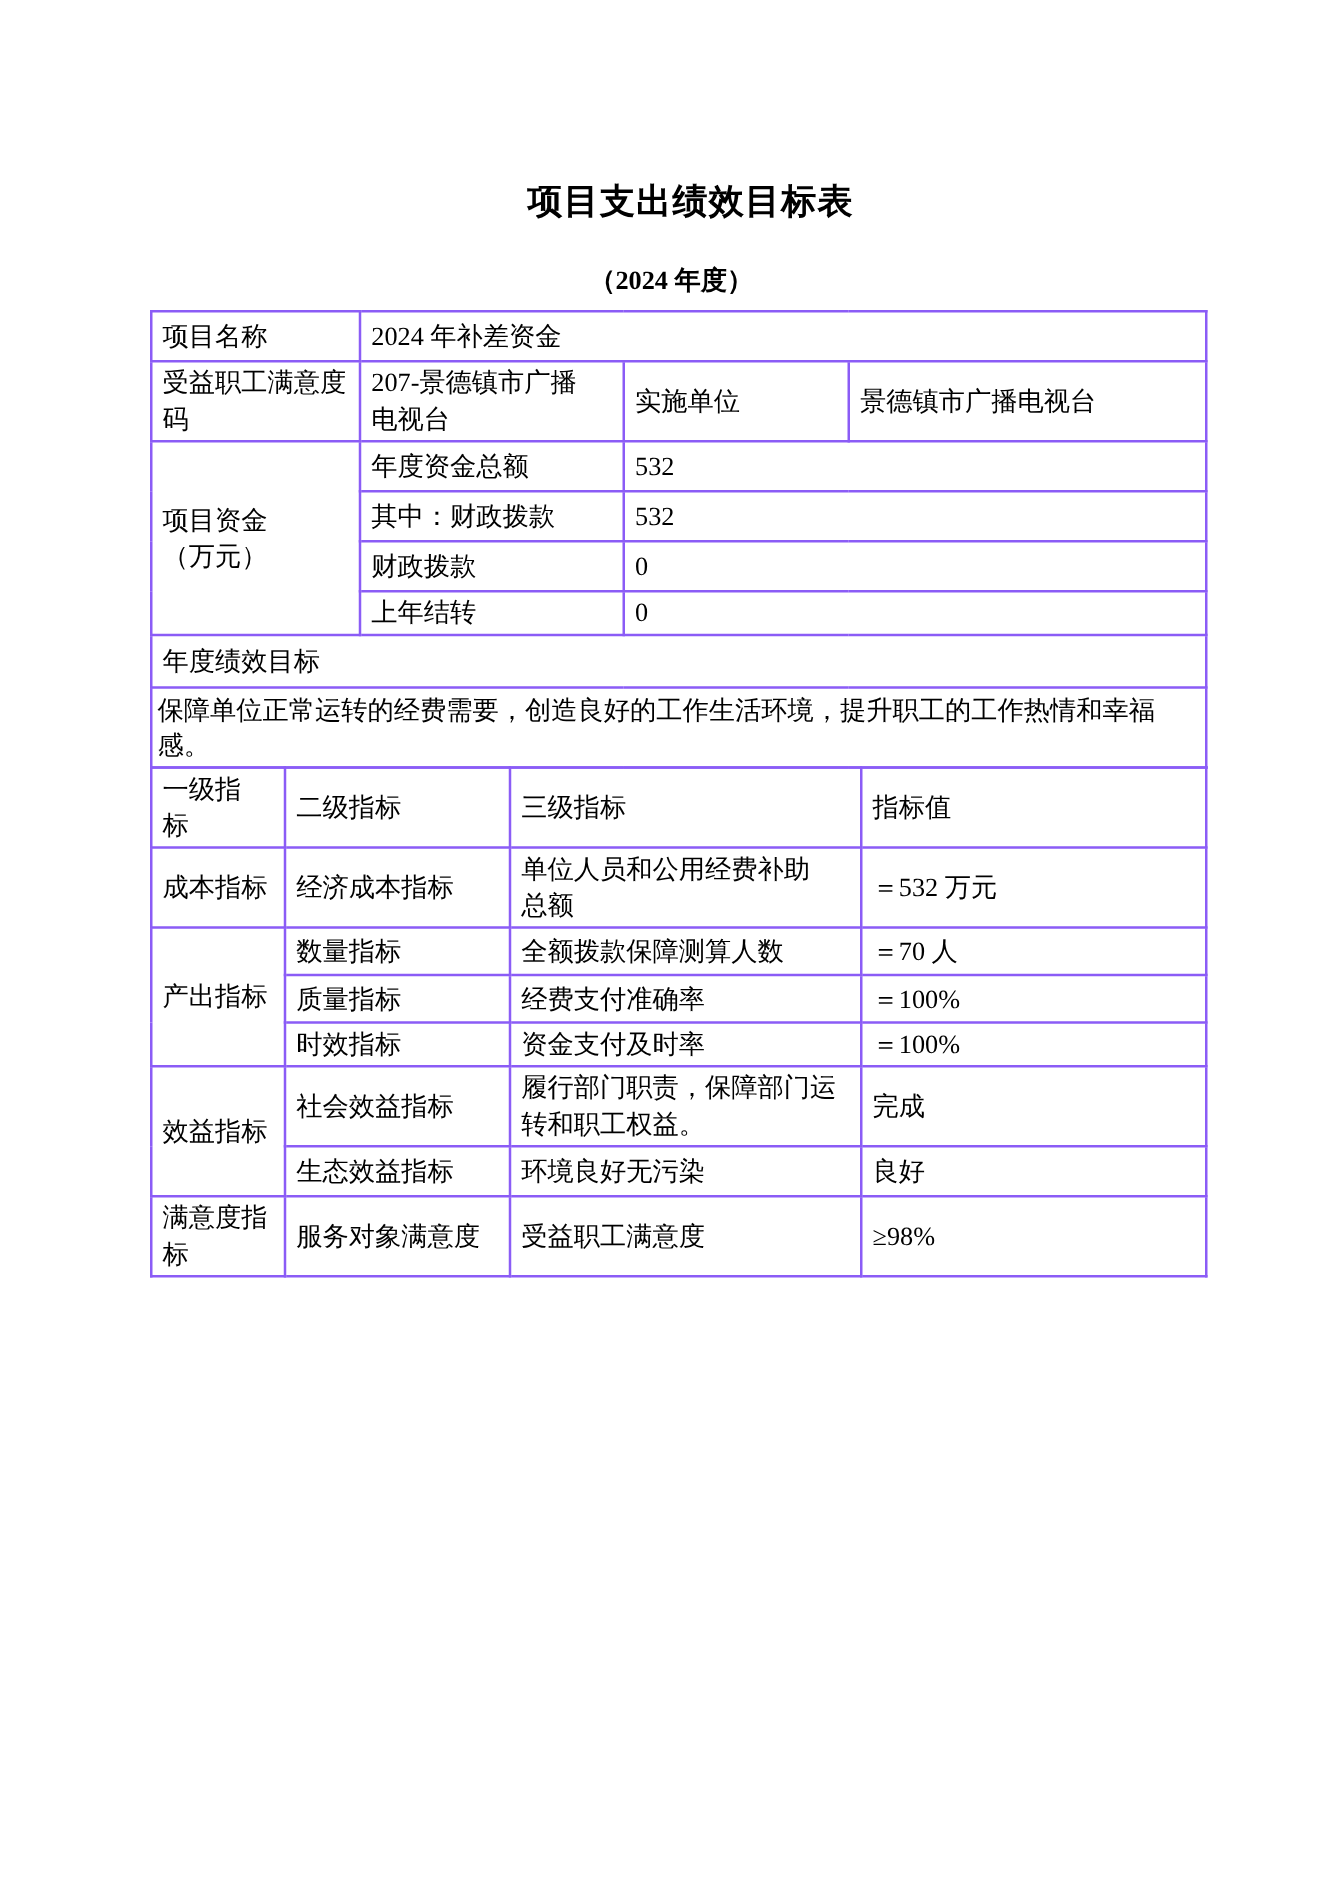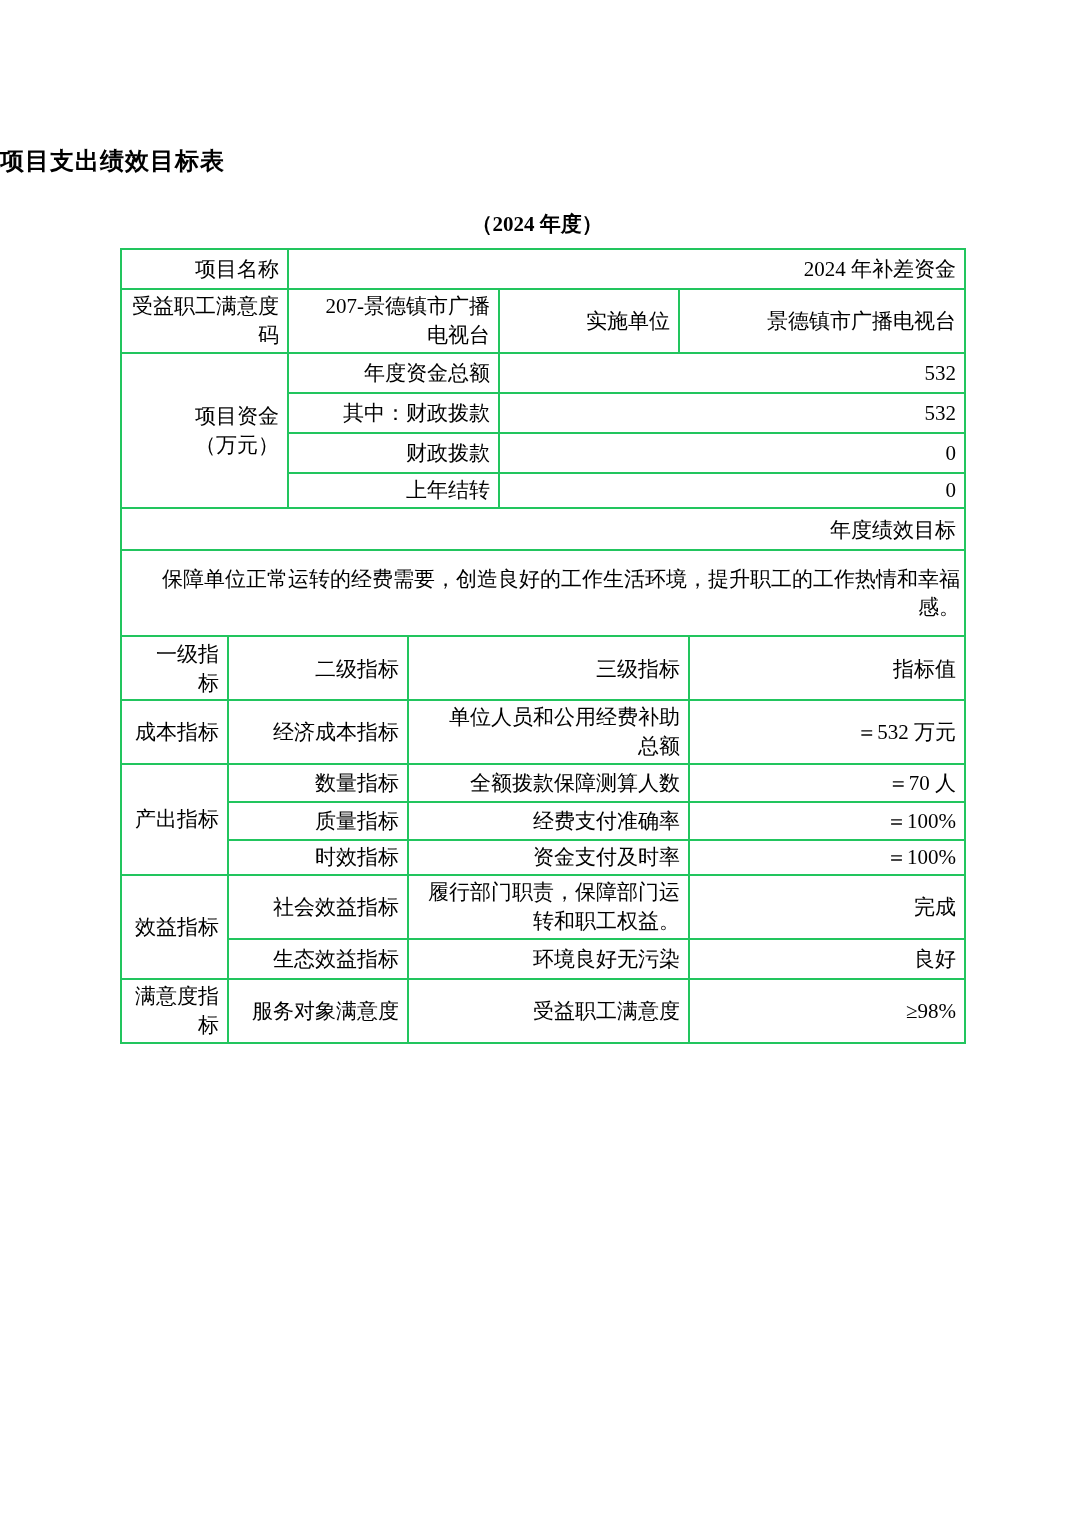--- a/index.html
+++ b/index.html
@@ -13,26 +13,28 @@
     overflow: hidden;
   }
   .doc {
     position: relative;
     width: 1074px;
     height: 1520px;
     box-sizing: border-box;
     padding-top: 141px;
   }
   .doc-title {
+    text-align: center;
     font-family: "Liberation Sans", "DejaVu Sans", sans-serif;
     font-weight: bold;
-    font-size: 24px;
+    font-size: 28px;
     line-height: 40px;
     letter-spacing: 1px;
     white-space: pre-line;
+    margin-left: 31px;
   }
   .doc-subtitle {
     text-align: center;
     font-size: 21px;
     line-height: 26px;
     margin-top: 30px;
     white-space: pre-line;
     font-weight: bold;
   }
   .tbl-wrap {
@@ -42,33 +44,33 @@
   }
   table {
     border-collapse: collapse;
     table-layout: fixed;
     width: 844px;
   }
   table.indicators {
     margin-top: -2px;
   }
   td {
-    border: 2px solid #22c55e;
-    text-align: right;
+    border: 2px solid #8b5cf6;
+    text-align: left;
     vertical-align: middle;
     font-size: 21px;
     line-height: 29px;
     padding: 2px 8px;
     box-sizing: border-box;
     white-space: pre-line;
     word-break: break-all;
   }
   td.goal-text {
     line-height: 28px;
-    padding: 14px 4px;
+    padding: 3px 4px;
   }
   td.hdr {
     font-family: "Liberation Sans", "DejaVu Sans", sans-serif;
     font-weight: normal;
   }
 </style>
 </head>
 <body>
 
 <div class="doc">

